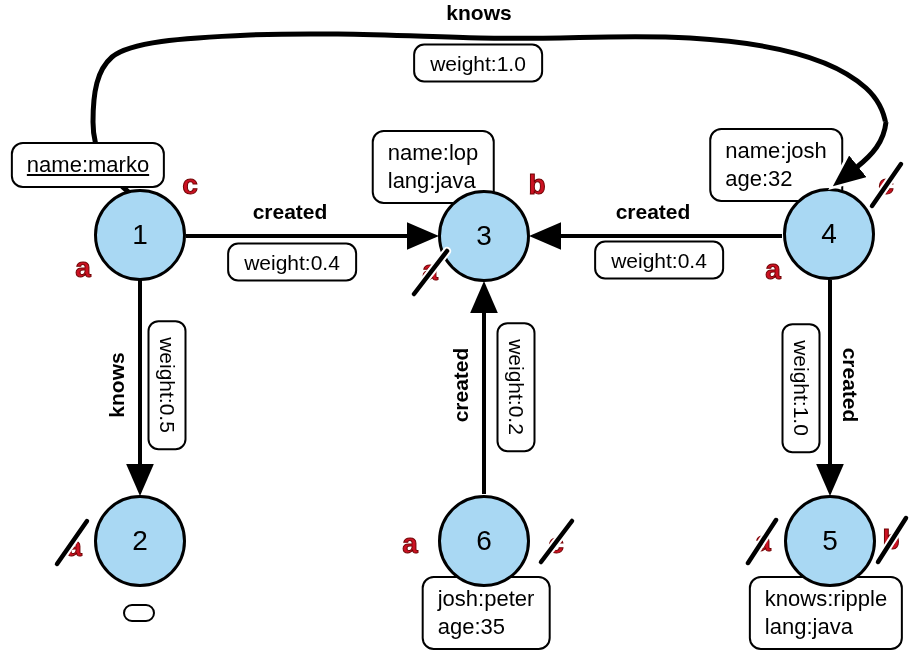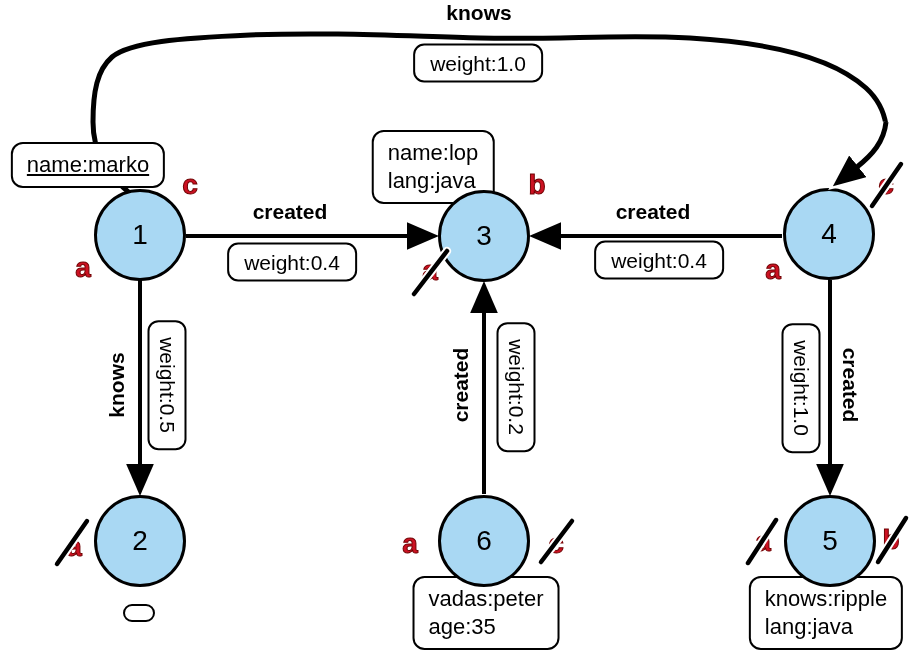--- a/index.html
+++ b/index.html
@@ -60,24 +60,28 @@
     <path d="M 830 280 L 830 465" fill="none" stroke="#000" stroke-width="4" marker-end="url(#arrow)"></path>
   </svg>
 
   <div class="c propbox" style="left:88px;top:165px;text-decoration:underline;">
     <div>name:marko</div>
   </div>
   <div class="c propbox" style="left:433px;top:167px;">
     <div>name:lop</div>
     <div>lang:java</div>
   </div>
+  <div class="c propbox" style="left:776px;top:165px;">
+    <div>name:josh</div>
+    <div>age:32</div>
+  </div>
   <div class="c propbox" style="left:139px;top:613px;">
   </div>
   <div class="c propbox" style="left:486px;top:613px;">
-    <div>vadas:peter</div>
+    <div>josh:peter</div>
     <div>age:35</div>
   </div>
   <div class="c propbox" style="left:826px;top:613px;">
     <div>knows:ripple</div>
     <div>lang:java</div>
   </div>
 
   <div class="c weightbox" style="left:478px;top:63px;">weight:1.0</div>
   <div class="c weightbox" style="left:292px;top:262px;">weight:0.4</div>
   <div class="c weightbox" style="left:659px;top:260px;">weight:0.4</div>

